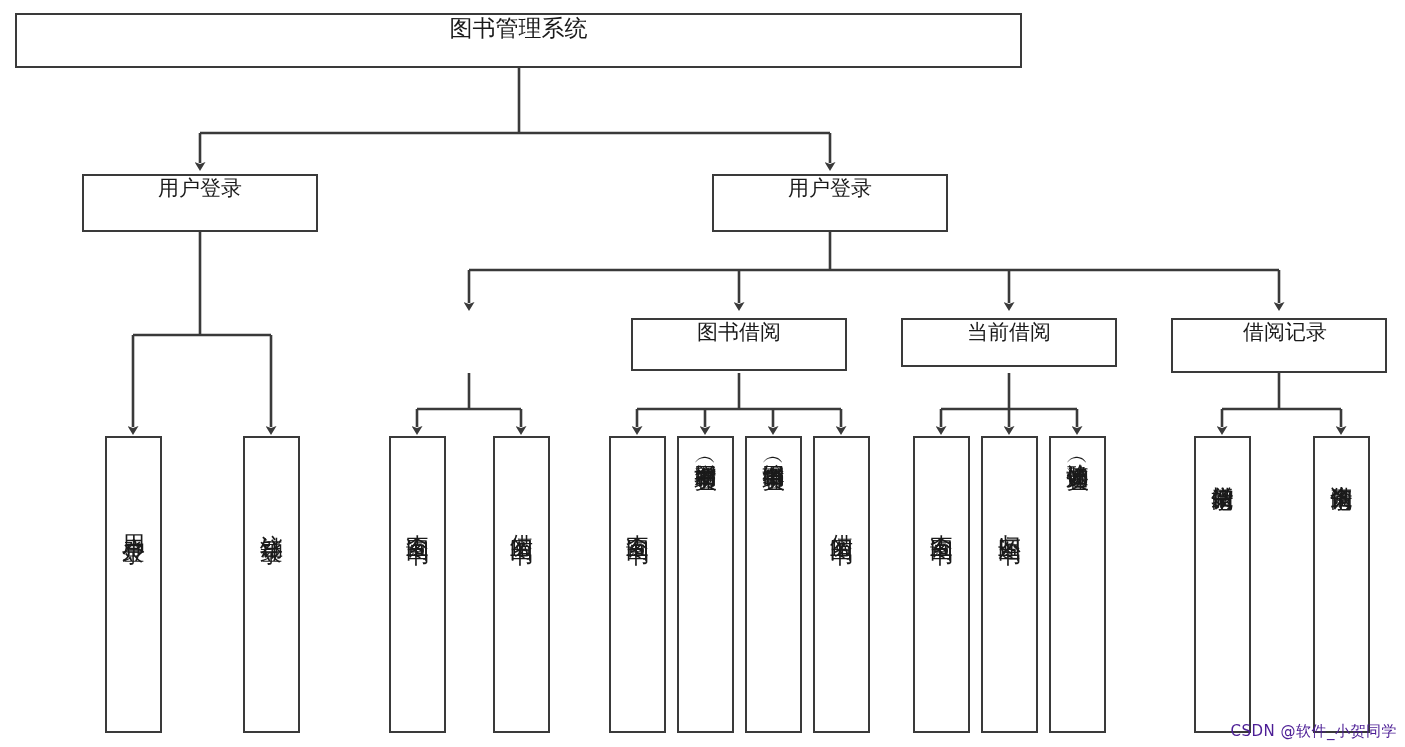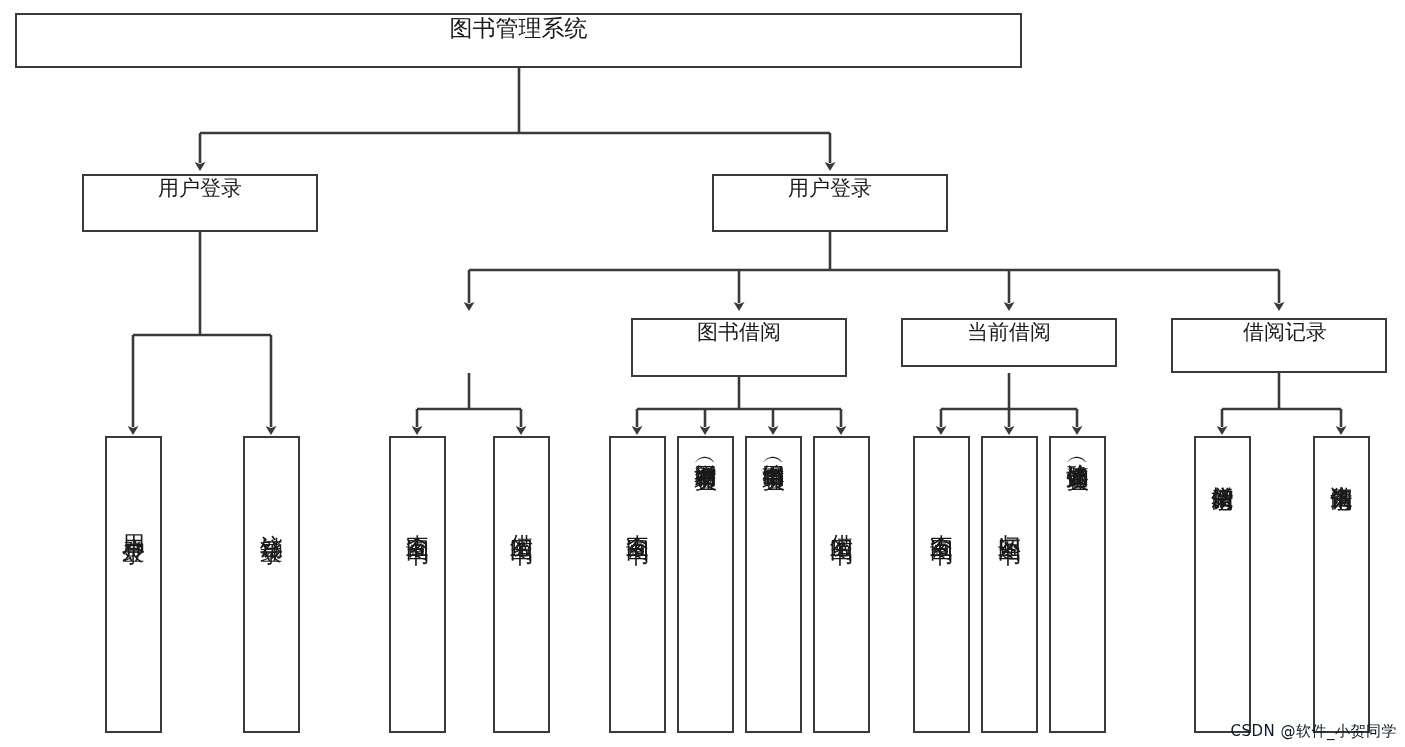--- a/index.html
+++ b/index.html
@@ -59,21 +59,21 @@
     letter-spacing: 3px;
     line-height: 1;
     white-space: nowrap;
   }
   .node.vert.tall .node-label { font-size: 22px; letter-spacing: 1px; }
   #watermark {
     position: absolute;
     right: 8px;
     bottom: 6px;
     font-size: 15px;
-    color: #0f172a;
+    color: #4c1d95;
     letter-spacing: 0.5px;
     white-space: nowrap;
     user-select: none;
   }
 </style>
 </head>
 <body>
 
 <div id="diagram-root">
 
@@ -131,21 +131,21 @@
     <span class="node-label">图书管理系统</span>
   </div>
 
   <div class="node horiz" style="left:82px; top:174px; width:236px; height:58px;">
     <span class="node-label">用户登录</span>
   </div>
   <div class="node horiz" style="left:712px; top:174px; width:236px; height:58px;">
     <span class="node-label">用户登录</span>
   </div>
 
-  <div class="node horiz" style="left:631px; top:318px; width:216px; height:59px;">
+  <div class="node horiz" style="left:631px; top:318px; width:216px; height:53px;">
     <span class="node-label">图书借阅</span>
   </div>
   <div class="node horiz" style="left:901px; top:318px; width:216px; height:49px;">
     <span class="node-label">当前借阅</span>
   </div>
   <div class="node horiz" style="left:1171px; top:318px; width:216px; height:55px;padding-left:12px;">
     <span class="node-label">借阅记录</span>
   </div>
 
   <div class="node vert" style="left:105px; top:436px; width:57px; height:297px; padding-top:78px;">

